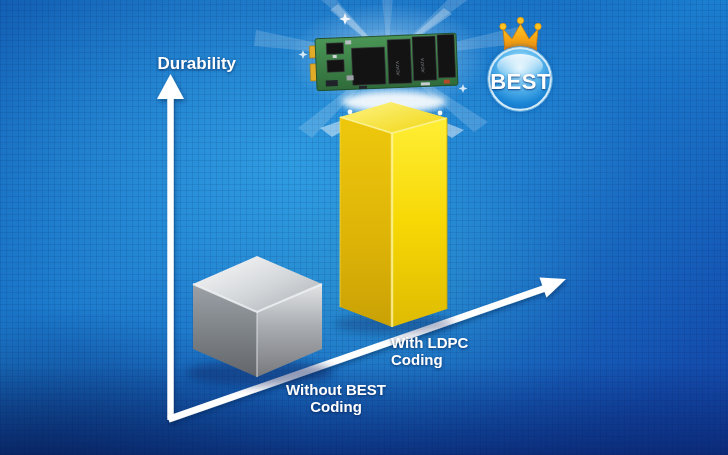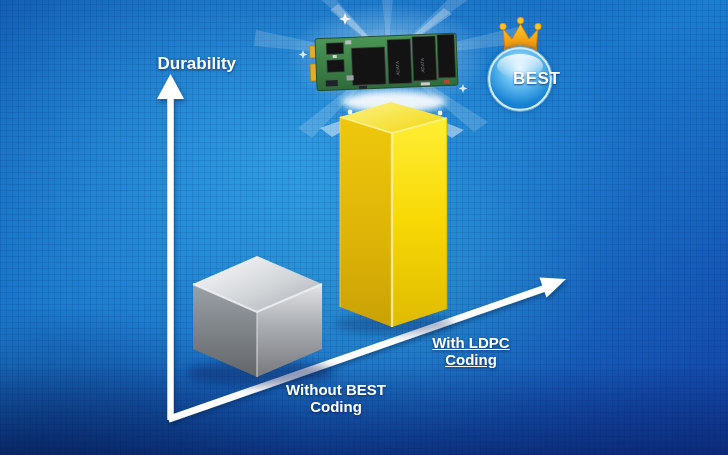--- a/index.html
+++ b/index.html
@@ -26,23 +26,23 @@
       repeating-linear-gradient(0deg, rgba(8,22,88,0.10) 0 1px, transparent 1px 6px),
       repeating-linear-gradient(90deg, rgba(8,22,88,0.10) 0 1px, transparent 1px 6px);
   }
   svg.scene{position:absolute;left:0;top:0;}
   .lbl{
     position:absolute;color:#ffffff;font-weight:bold;
     text-shadow:0 1px 3px rgba(0,30,80,0.75);
   }
   .lbl-durability{left:126px;top:54px;width:110px;font-size:17px;text-align:right;}
   .lbl-without{left:256px;top:381px;width:160px;font-size:15px;line-height:17px;text-align:center;}
-  .lbl-with{left:391px;top:334px;width:160px;font-size:15px;line-height:17px;text-align:center;text-decoration:underline;}
-  .lbl-best{left:489px;top:69px;width:63px;font-size:17px;letter-spacing:0.5px;
-    text-shadow:0 1px 2px rgba(0,40,110,0.8);padding-left:24px;}
+  .lbl-with{left:391px;top:334px;width:160px;font-size:15px;line-height:17px;text-align:left;}
+  .lbl-best{left:489px;top:69px;width:63px;font-size:22px;letter-spacing:0.5px;text-align:center;
+    text-shadow:0 1px 2px rgba(0,40,110,0.8);}
 </style>
 </head>
 <body>
 
 <div class="stage">
   <div class="bg"></div>
   <div class="grid"></div>
   <div class="bg-bottom"></div>
 
   <svg class="scene" width="728" height="455" viewBox="0 0 728 455">

